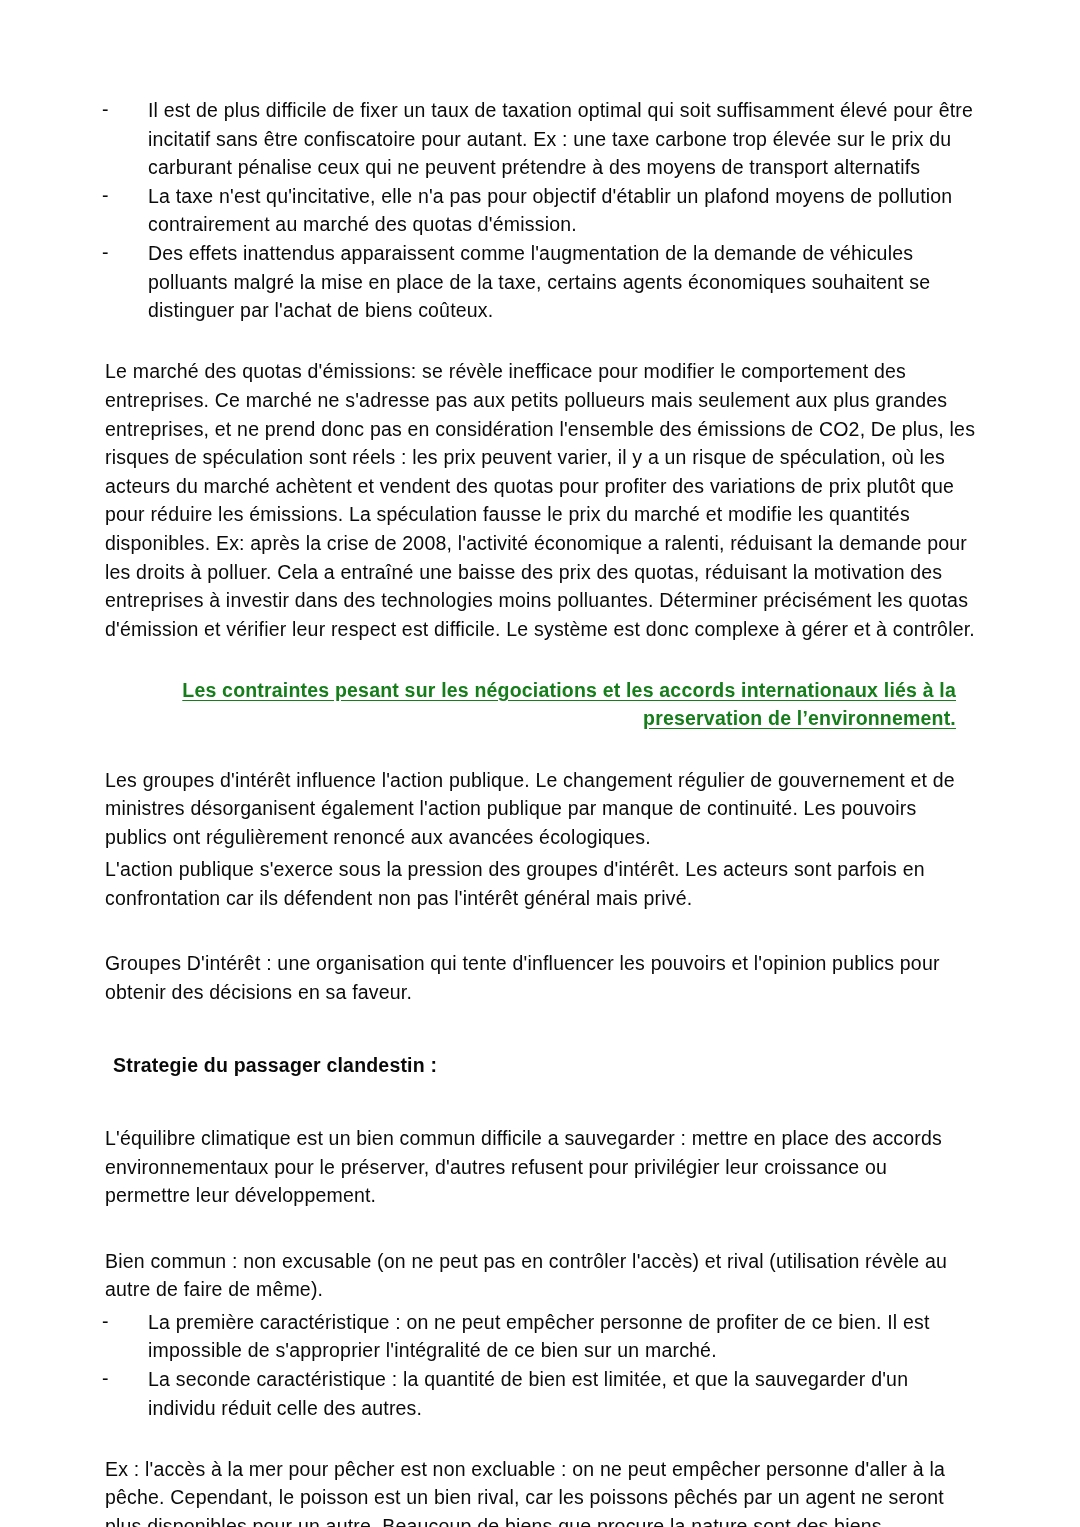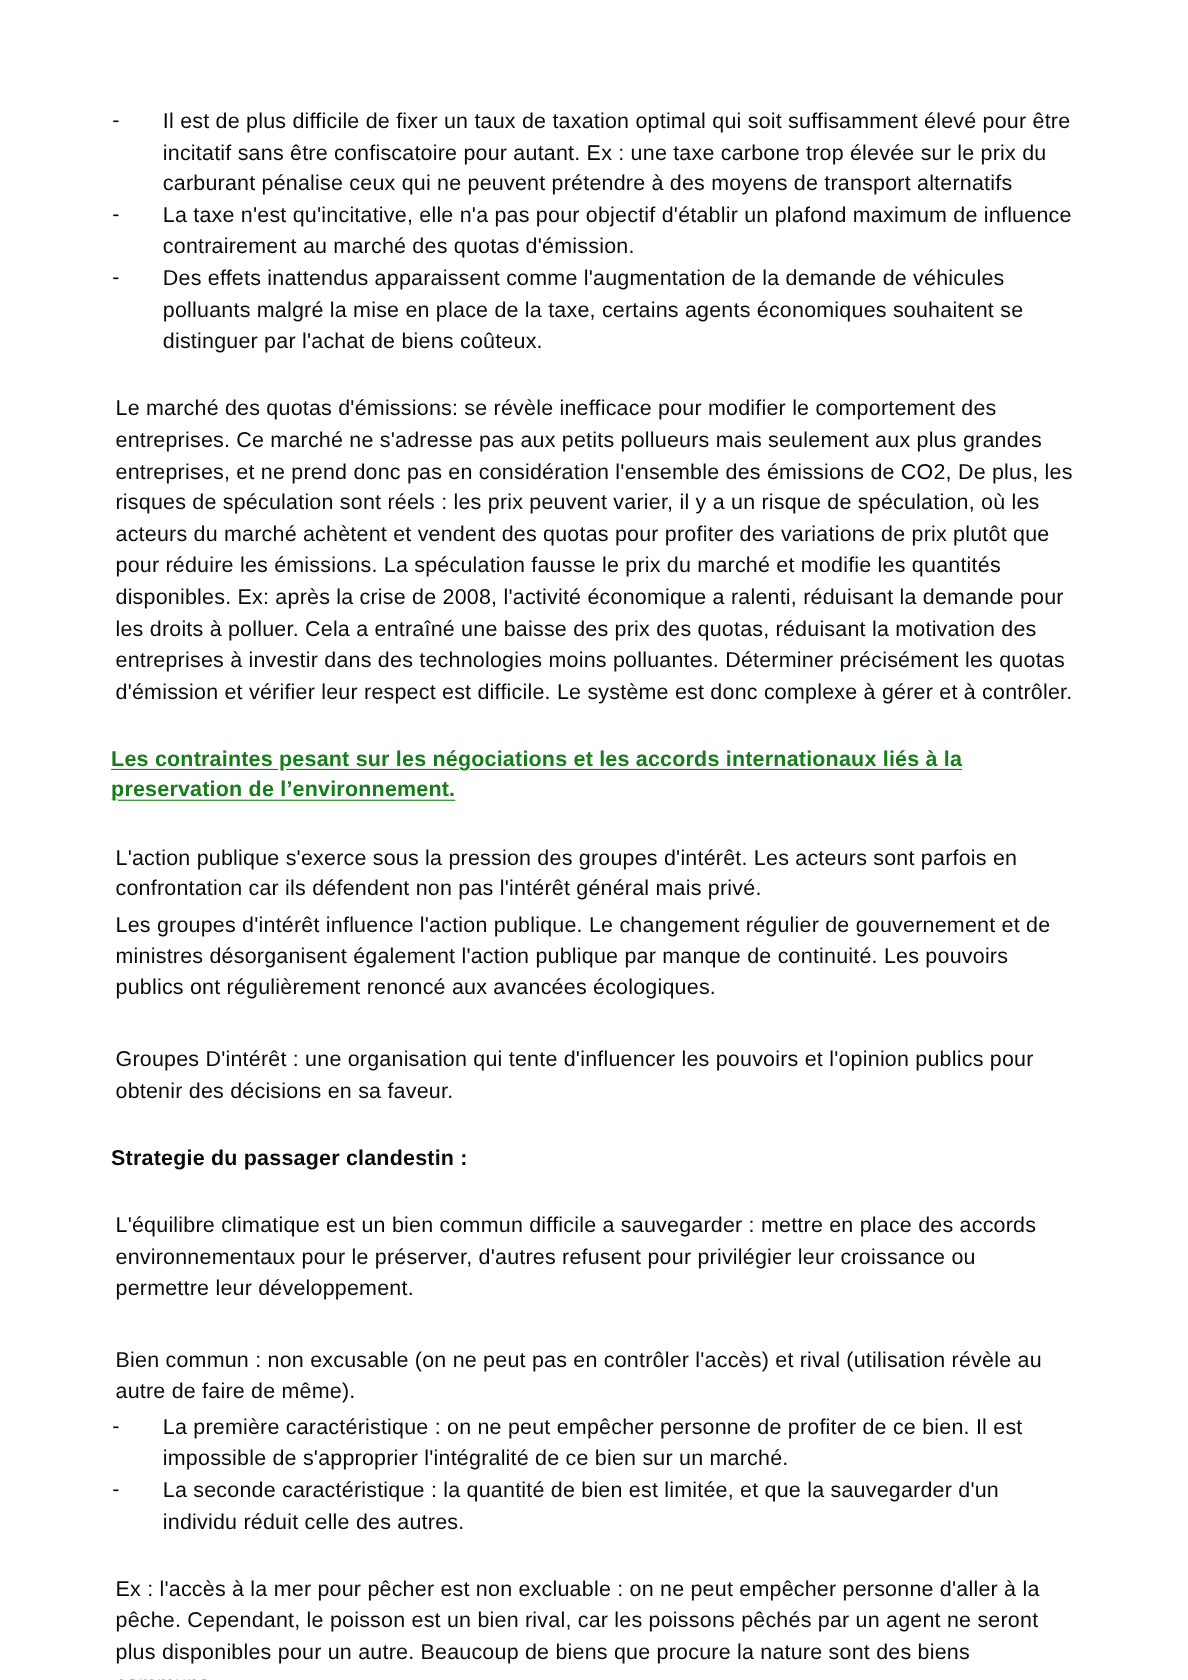--- a/index.html
+++ b/index.html
@@ -67,64 +67,65 @@
   
   .green-heading {
     color: #167d1b;
     font-weight: bold;
     text-decoration: underline;
     text-underline-offset: 3px;
     font-size: 19.5px;
     line-height: 28.6px;
     margin: 0;
     width: 855px;
+    text-align: right;
   }
   .bold-heading {
     font-weight: bold;
     font-size: 19.5px;
     line-height: 28.6px;
-    margin: 0;
+    margin: 12px;
   }
   .lead {
     font-weight: normal;
   }
 </style>
 </head>
 <body>
 
 <div class="page">
   <div class="doc-body">
 
     <ul class="bullets">
       <li>
         <span class="dash">-</span>
         <span class="li-text">Il est de plus difficile de fixer un taux de taxation optimal qui soit suffisamment élevé pour être incitatif sans être confiscatoire pour autant. Ex : une taxe carbone trop élevée sur le prix du carburant pénalise ceux qui ne peuvent prétendre à des moyens de transport alternatifs</span>
       </li>
       <li>
         <span class="dash">-</span>
-        <span class="li-text">La taxe n'est qu'incitative, elle n'a pas pour objectif d'établir un plafond maximum de influence contrairement au marché des quotas d'émission.</span>
+        <span class="li-text">La taxe n'est qu'incitative, elle n'a pas pour objectif d'établir un plafond moyens de pollution contrairement au marché des quotas d'émission.</span>
       </li>
       <li>
         <span class="dash">-</span>
         <span class="li-text">Des effets inattendus apparaissent comme l'augmentation de la demande de véhicules polluants malgré la mise en place de la taxe, certains agents économiques souhaitent se distinguer par l'achat de biens coûteux.</span>
       </li>
     </ul>
 
     <div class="gap"></div>
 
     <p class="para">Le marché des quotas d'émissions: se révèle inefficace pour modifier le comportement des entreprises. Ce marché ne s'adresse pas aux petits pollueurs mais seulement aux plus grandes entreprises, et ne prend donc pas en considération l'ensemble des émissions de CO2, De plus, les risques de spéculation sont réels : les prix peuvent varier, il y a un risque de spéculation, où les acteurs du marché achètent et vendent des quotas pour profiter des variations de prix plutôt que pour réduire les émissions. La spéculation fausse le prix du marché et modifie les quantités disponibles. Ex: après la crise de 2008, l'activité économique a ralenti, réduisant la demande pour les droits à polluer. Cela a entraîné une baisse des prix des quotas, réduisant la motivation des entreprises à investir dans des technologies moins polluantes. Déterminer précisément les quotas d'émission et vérifier leur respect est difficile. Le système est donc complexe à gérer et à contrôler.</p>
 
     <div class="gap"></div>
 
     <p class="green-heading">Les contraintes pesant sur les négociations et les accords internationaux liés à la preservation de l’environnement.</p>
 
     <div class="gap"></div>
 
+    <p class="para">Les groupes d'intérêt influence l'action publique. Le changement régulier de gouvernement et de ministres désorganisent également l'action publique par manque de continuité. Les pouvoirs publics ont régulièrement renoncé aux avancées écologiques.</p>
     <p class="para">L'action publique s'exerce sous la pression des groupes d'intérêt. Les acteurs sont parfois en confrontation car ils défendent non pas l'intérêt général mais privé.</p>
-    <p class="para">Les groupes d'intérêt influence l'action publique. Le changement régulier de gouvernement et de ministres désorganisent également l'action publique par manque de continuité. Les pouvoirs publics ont régulièrement renoncé aux avancées écologiques.</p>
 
     <div class="gap"></div>
 
     <p class="para">Groupes D'intérêt : une organisation qui tente d'influencer les pouvoirs et l'opinion publics pour obtenir des décisions en sa faveur.</p>
 
     <div class="gap"></div>
 
     <p class="bold-heading">Strategie du passager clandestin :</p>
 
     <div class="gap"></div>

